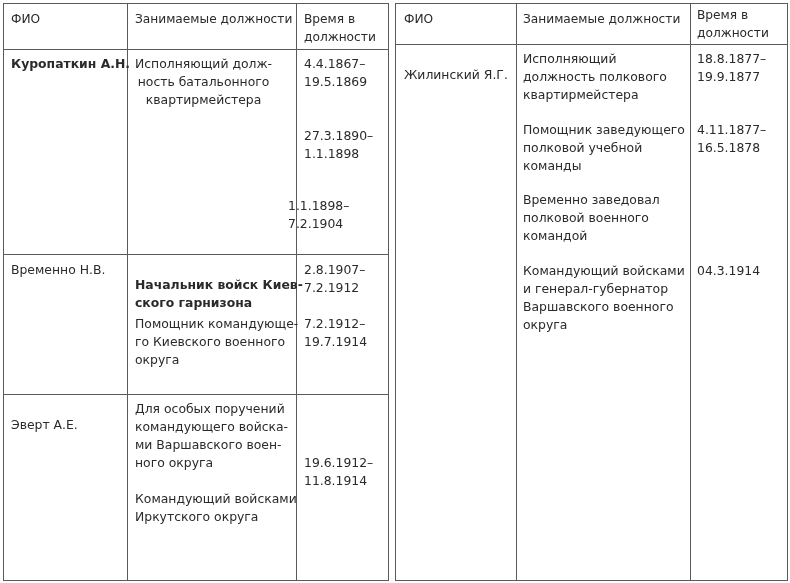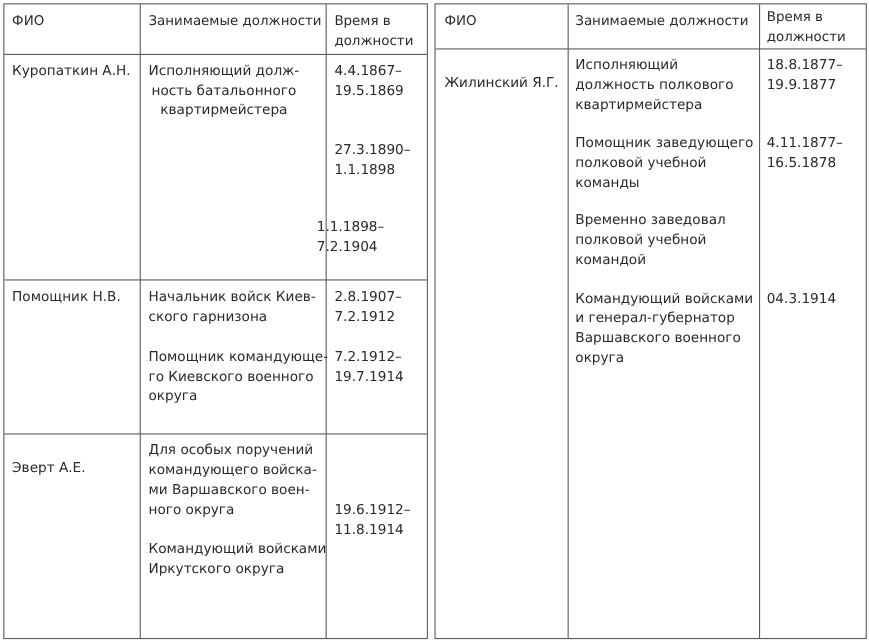--- a/index.html
+++ b/index.html
@@ -19,33 +19,33 @@
   <div class="vline" style="left:292px;"></div>
   <div class="hline" style="top:45px;"></div>
   <div class="hline" style="top:250px;"></div>
   <div class="hline" style="top:390px;"></div>
 
   <div class="txt hdr" style="left:7px; top:6px;">ФИО</div>
   <div class="txt hdr" style="left:131px; top:6px;">Занимаемые должности</div>
   <div class="txt hdr" style="left:300px; top:6px;">Время в
 должности</div>
 
-  <div class="txt" style="left:7px; top:51px;">Куропаткин А.Н.</div>
+  <div class="txt" style="left:7px; top:51px;font-weight:bold;">Куропаткин А.Н.</div>
   <div class="txt" style="left:131px; top:51px;text-align:center;">Исполняющий долж-
 ность батальонного
 квартирмейстера</div>
   <div class="txt" style="left:300px; top:51px;">4.4.1867–
 19.5.1869</div>
   <div class="txt" style="left:300px; top:123px;">27.3.1890–
 1.1.1898</div>
   <div class="txt" style="left:284px; top:193px;">1.1.1898–
 7.2.1904</div>
 
-  <div class="txt" style="left:7px; top:257px;">Помощник Н.В.</div>
-  <div class="txt" style="left:131px; top:257px;">Начальник войск Киев-
+  <div class="txt" style="left:7px; top:257px;">Временно Н.В.</div>
+  <div class="txt" style="left:131px; top:272px;font-weight:bold;">Начальник войск Киев-
 ского гарнизона</div>
   <div class="txt" style="left:300px; top:257px;">2.8.1907–
 7.2.1912</div>
   <div class="txt" style="left:131px; top:311px;">Помощник командующе-
 го Киевского военного
 округа</div>
   <div class="txt" style="left:300px; top:311px;">7.2.1912–
 19.7.1914</div>
 
   <div class="txt" style="left:7px; top:412px;">Эверт А.Е.</div>
@@ -74,20 +74,20 @@
 должность полкового
 квартирмейстера</div>
   <div class="txt" style="left:301px; top:46px;">18.8.1877–
 19.9.1877</div>
   <div class="txt" style="left:127px; top:117px;">Помощник заведующего
 полковой учебной
 команды</div>
   <div class="txt" style="left:301px; top:117px;">4.11.1877–
 16.5.1878</div>
   <div class="txt" style="left:127px; top:187px;">Временно заведовал
-полковой учебной
+полковой военного
 командой</div>
   <div class="txt" style="left:127px; top:258px;">Командующий войсками
 и генерал-губернатор
 Варшавского военного
 округа</div>
   <div class="txt" style="left:301px; top:258px;">04.3.1914</div>
 </div>
 
 </body></html>

